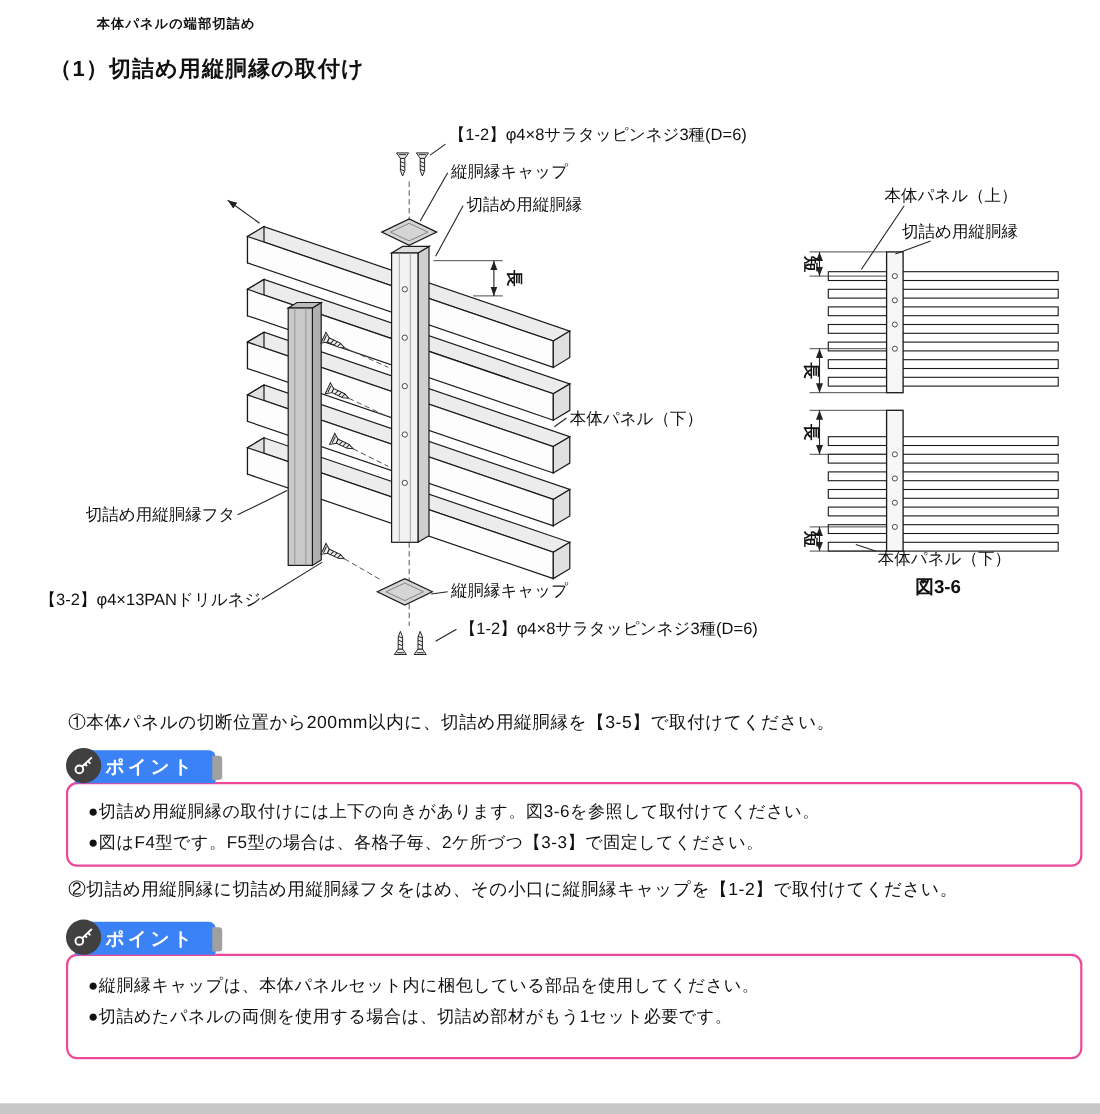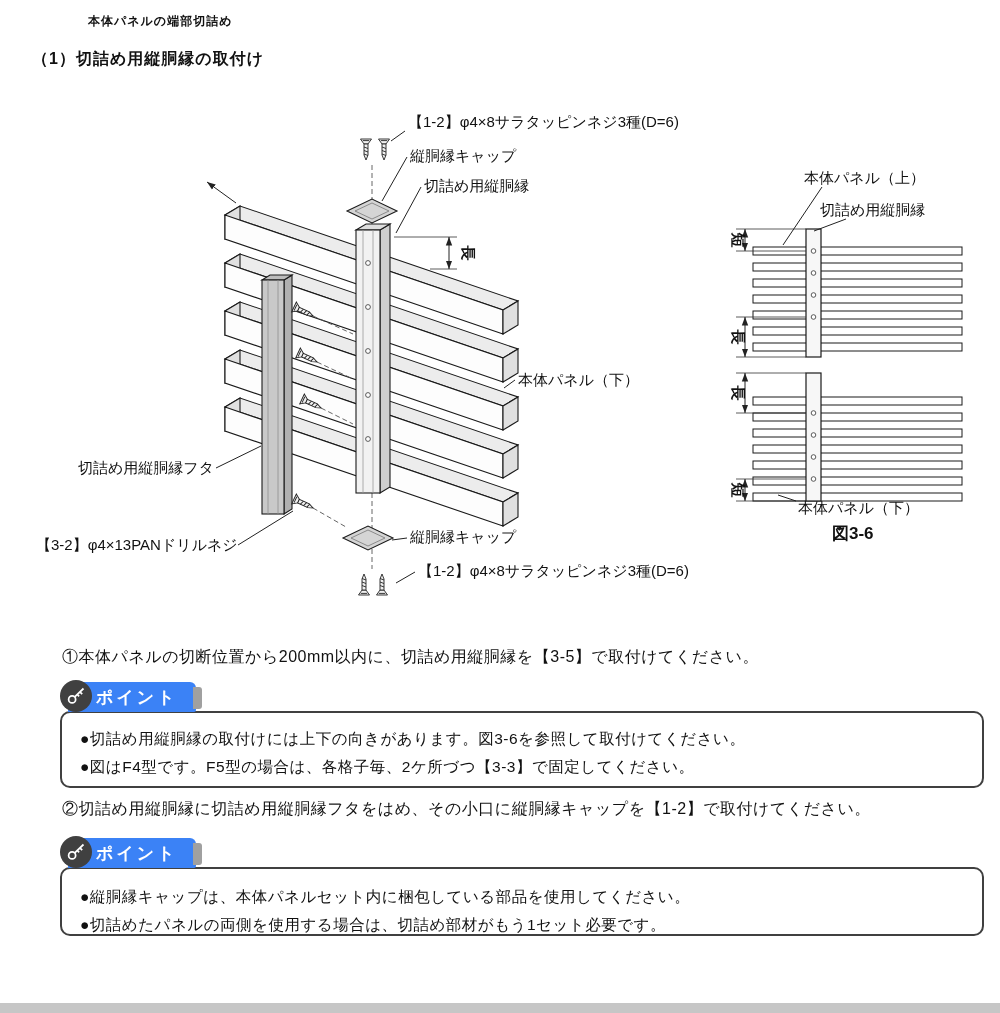--- a/index.html
+++ b/index.html
@@ -6,25 +6,25 @@
   html,body { width:1000px; height:1013px; }
   body {
     position:relative;
     background:#ffffff;
     font-family:"Liberation Sans", sans-serif;
     color:#111;
     overflow:hidden;
   }
   .abs { position:absolute; }
   .page-title { left:88px; top:13px; font-size:12px; font-weight:bold; letter-spacing:1px; }
-  .page-subtitle { left:32px; top:49px; font-size:16px; font-weight:bold; letter-spacing:1px; }
+  .page-subtitle { left:45px; top:49px; font-size:20px; font-weight:bold; letter-spacing:1px; }
   .step-text { left:62px; font-size:16px; letter-spacing:0.5px; }
   .point-box {
     left:60px; width:924px;
-    border:2px solid #404040; border-radius:10px;
+    border:2px solid #ec4899; border-radius:10px;
     background:#fff;
     padding:12px 14px 0 18px;
   }
   .point-item { font-size:15.5px; line-height:28px; letter-spacing:0.5px; white-space:nowrap; }
   .point-tab {
     position:absolute;
     display:flex; align-items:center;
     height:30px;
     background:#3b82f6; color:#fff;
     border-radius:6px 6px 2px 0;
@@ -284,18 +284,18 @@
 <div class="point-tab" style="left:68px; top:838px;">
   <span class="key-badge">
     <svg viewBox="0 0 24 24" width="21" height="21">
       <circle cx="7" cy="16.5" r="4" fill="none" stroke="#fff" stroke-width="2"></circle>
       <path d="M10 13.5 L20 4 M15.5 7.5 L18.5 10.5 M12.5 10.5 L15 13" stroke="#fff" stroke-width="2" fill="none"></path>
     </svg>
   </span>
   <span class="point-tab-text">ポイント</span>
 </div>
 
-<div class="abs point-box" style="top:867px; height:69px; padding-top:14px;">
+<div class="abs point-box" style="top:867px; height:96px; padding-top:14px;">
   <div class="point-item">●縦胴縁キャップは、本体パネルセット内に梱包している部品を使用してください。</div>
   <div class="point-item">●切詰めたパネルの両側を使用する場合は、切詰め部材がもう1セット必要です。</div>
 </div>
 
 <div class="abs page-edge"></div>
 
 </body></html>

